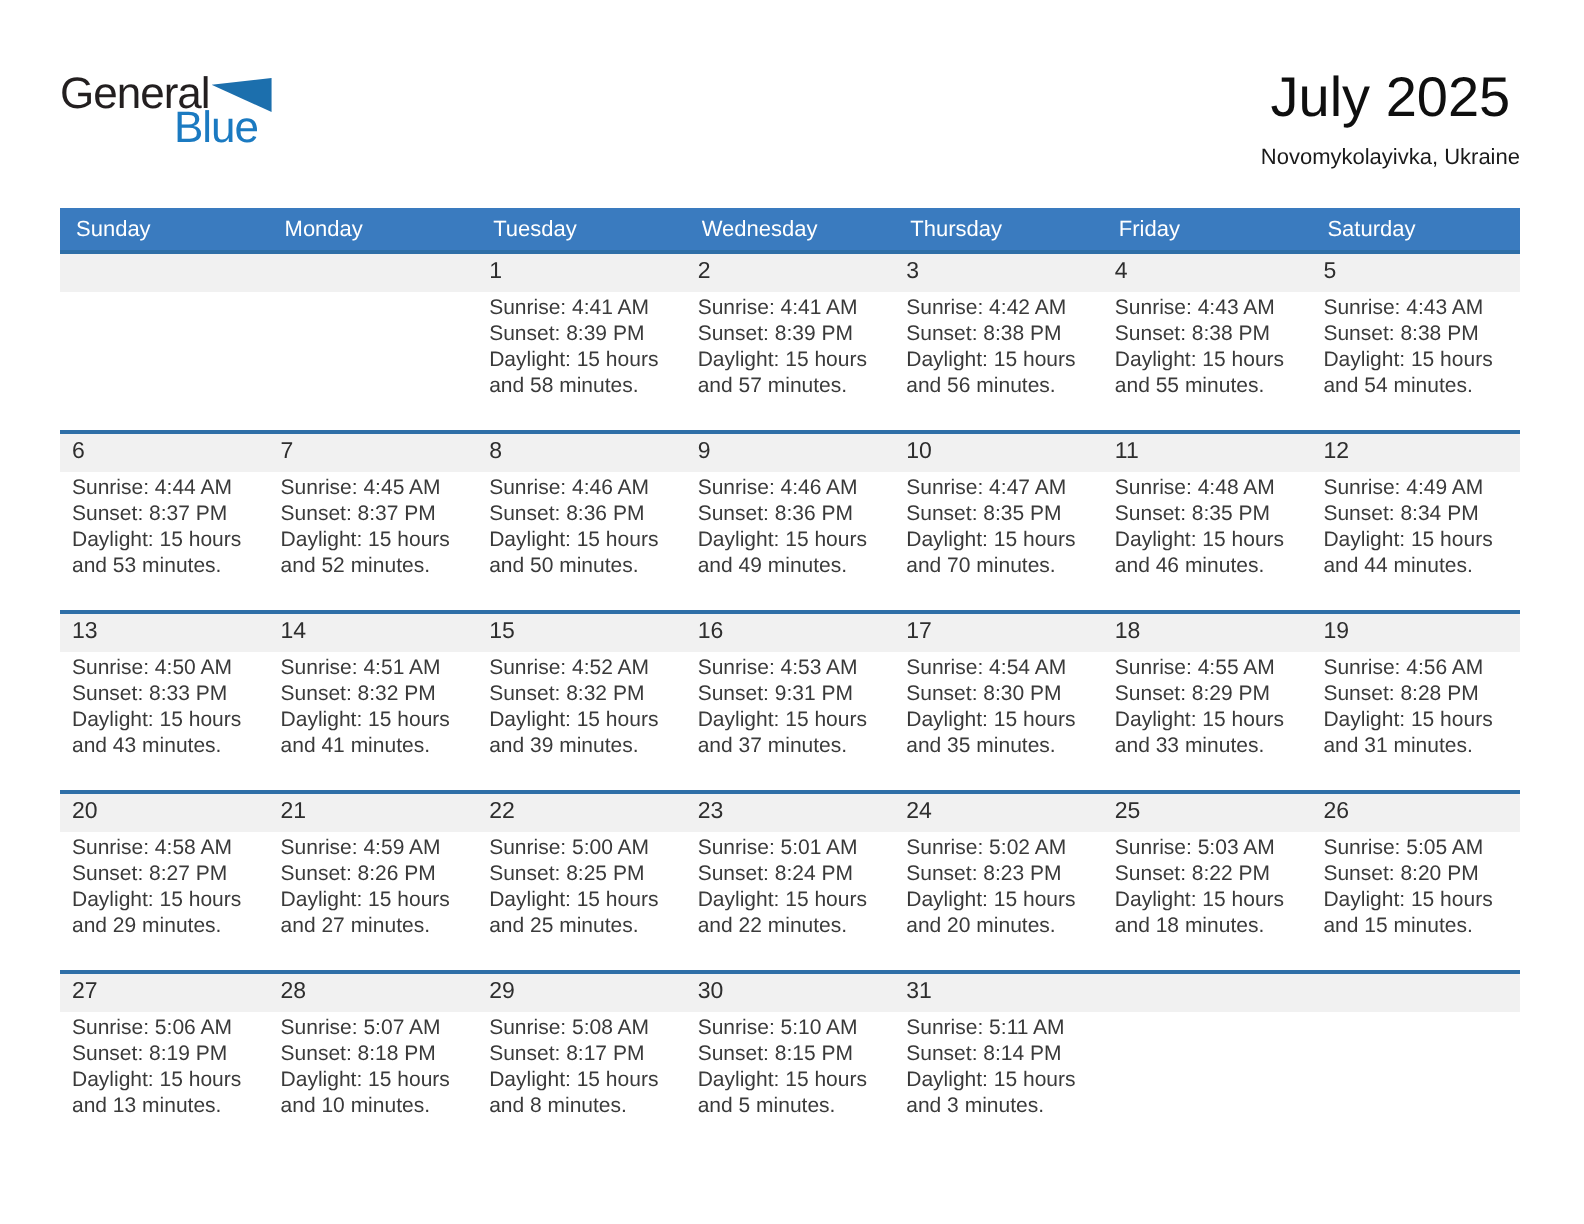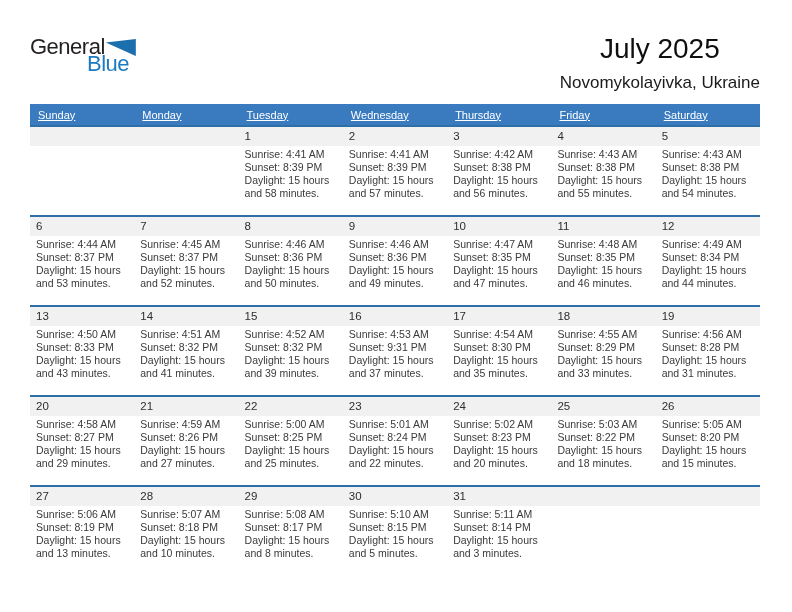--- a/index.html
+++ b/index.html
@@ -13,25 +13,25 @@
   
   .logo{position:absolute;left:30px;top:36px;line-height:1;}
   .logo-line1{display:flex;align-items:center;}
   .logo-general{font-size:22px;color:#231f20;letter-spacing:-0.5px;}
   .logo-triangle{width:30px;height:17px;background:#1c6fad;
     clip-path:polygon(0 20%,100% 0,100% 100%);margin-left:1px;margin-top:1px;}
   .logo-blue{font-size:22px;color:#1b7ac1;letter-spacing:-0.5px;margin:-5px 0 0 57px;}
   
   .title-block{position:absolute;right:32px;top:33px;text-align:center;}
   .title{font-size:28px;color:#0f0f0f;}
-  .subtitle{font-size:17px;color:#1a1a1a;margin-top:8px;}
+  .subtitle{font-size:11px;color:#1a1a1a;margin-top:8px;}
   
   .calendar{position:absolute;left:30px;top:104px;width:730px;}
   .weekday-header{display:flex;background:#3a7bbf;height:21px;align-items:center;}
-  .weekday{flex:1;color:#ffffff;font-size:11px;padding-left:8px;overflow:hidden;white-space:nowrap;text-decoration:underline;}
+  .weekday{flex:1;color:#ffffff;font-size:11px;padding-left:8px;overflow:hidden;white-space:nowrap;}
   .week{border-top:2px solid #2f6fa7;height:88px;overflow:hidden;}
   .band{display:flex;background:#f1f1f1;height:19px;}
   .daynum{flex:1;font-size:11.5px;color:#2e2e2e;padding:3px 0 0 6px;}
   .content{display:flex;}
   .cell{flex:1;padding:2px 6px 0 6px;font-size:10.5px;color:#3a3a3a;line-height:13px;overflow:hidden;}
   .cell .line{white-space:nowrap;}
 </style>
 </head>
 <body>
 
@@ -146,21 +146,21 @@
           <div class="cell">
             <div class="line">Sunrise: 4:46 AM</div>
             <div class="line">Sunset: 8:36 PM</div>
             <div class="line">Daylight: 15 hours</div>
             <div class="line">and 49 minutes.</div>
           </div>
           <div class="cell">
             <div class="line">Sunrise: 4:47 AM</div>
             <div class="line">Sunset: 8:35 PM</div>
             <div class="line">Daylight: 15 hours</div>
-            <div class="line">and 47 minutes.</div>
+            <div class="line">and 70 minutes.</div>
           </div>
           <div class="cell">
             <div class="line">Sunrise: 4:48 AM</div>
             <div class="line">Sunset: 8:35 PM</div>
             <div class="line">Daylight: 15 hours</div>
             <div class="line">and 46 minutes.</div>
           </div>
           <div class="cell">
             <div class="line">Sunrise: 4:49 AM</div>
             <div class="line">Sunset: 8:34 PM</div>

